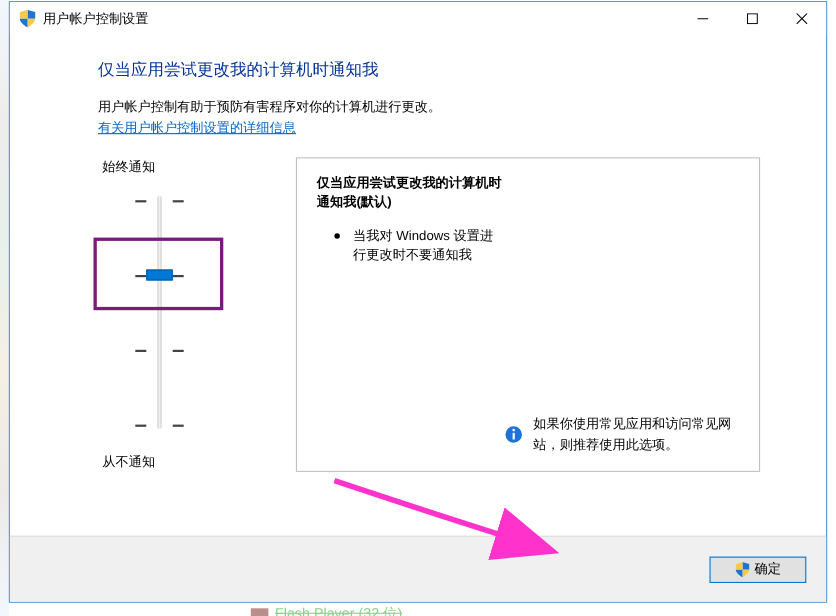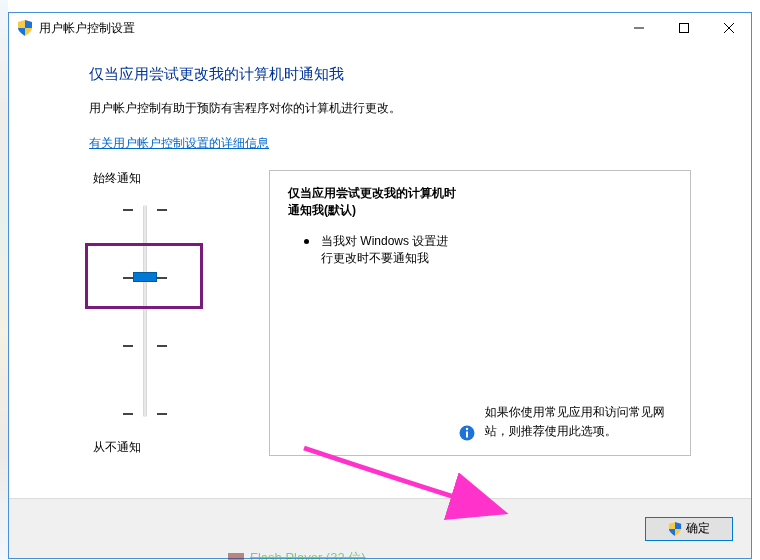--- a/index.html
+++ b/index.html
@@ -15,21 +15,21 @@
   
   .left-deco {
     position: absolute;
     left: 0; top: 0; bottom: 0;
     width: 8px;
     background: linear-gradient(180deg,#d9e9f7 0%, #d0cbc5 20%, #bcd7c9 40%, #e2d5ae 60%, #c9c2bb 80%, #d9e9f7 100%);
     opacity: 0.35;
   }
   .window {
     position: absolute;
-    left: 8px; top: 12px;
+    left: 8px; top: 1px;
     width: 744px;
     height: 547px;
     border: 1px solid #4a90d9;
     background: #fff;
     display: flex;
     flex-direction: column;
   }
   .titlebar {
     height: 30px;
     display: flex;
@@ -59,21 +59,21 @@
     position: relative;
   }
   .heading {
     color: #003399;
     font-size: 15px;
     margin-bottom: 16px;
   }
   .desc {
     font-size: 12px;
     color: #000;
-    margin-bottom: 18px;
+    margin-bottom: 2px;
   }
   .link {
     color: #0066cc;
     text-decoration: underline;
     font-size: 12px;
     display: inline-block;
   }
 
   .body-row {
     display: flex;
@@ -150,21 +150,21 @@
     padding-left: 16px;
   }
   .bullet-dot {
     width:5px;height:5px;background:#000;border-radius:50%;
     margin-top:6px;margin-right:12px;
     flex-shrink:0;
   }
   .bullet-text { font-size:12px; }
   .info-row {
     display:flex;
-    align-items:flex-end;
+    align-items:center;
     gap:10px;
     margin-top: auto;
   }
   .info-icon {
     width:16px;height:16px;flex-shrink:0;
   }
   .info-text { font-size:12px; line-height:1.6; }
 
   .footer {
     height: 60px;

